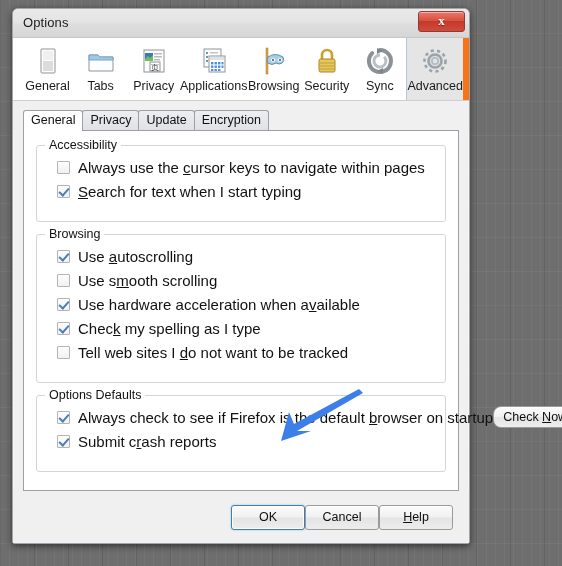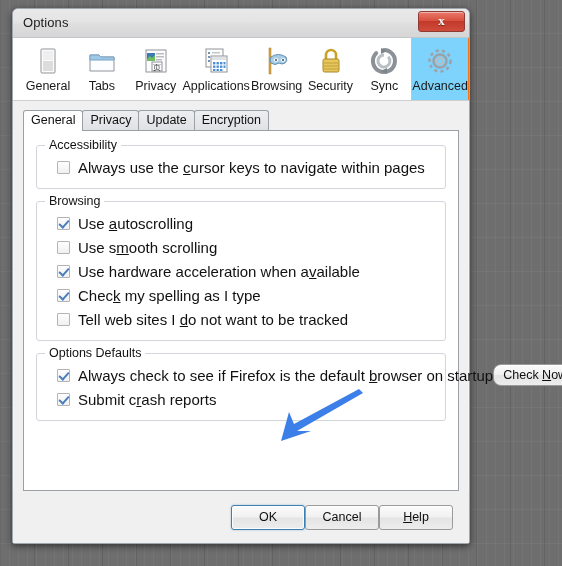--- a/index.html
+++ b/index.html
@@ -93,23 +93,23 @@
     width: 67px;
     display: flex;
     flex-direction: column;
     align-items: center;
     justify-content: flex-start;
     padding-top: 6px;
     cursor: pointer;
     box-sizing: border-box;
   }
   .tool-item.selected {
-    background: #7dd3fc;
+    background: #e5e5e5;
     border-left: 1px solid #b0c7e4;
-    border-right: 1px solid #f97316;
+    border-right: 6px solid #f97316;
   }
   .tool-icon {
     height: 34px;
     display: flex;
     align-items: center;
     justify-content: center;
   }
   .tool-label {
     font-size: 12.5px;
     color: #1a1a1a;
@@ -160,21 +160,21 @@
     padding: 14px 12px 0 12px;
     box-sizing: border-box;
     position: relative;
   }
 
   
   .groupbox {
     border: 1px solid #d2d6da;
     border-radius: 3px;
     margin-bottom: 12px;
-    padding: 9px 10px 9px 10px;
+    padding: 9px 10px 18px 10px;
     position: relative;
   }
   .group-title {
     position: absolute;
     top: -8px;
     left: 8px;
     background: #ffffff;
     padding: 0 4px;
     font-size: 12.5px;
     color: #111111;
@@ -420,20 +420,24 @@
       <path d="M 96 4 L 30 42 L 44 42 L 14 52 L 22 23 L 27 35 L 92 0 Z" fill="#3d7fe8"></path>
     </svg>
 
     <div id="groups-container">
         <div class="groupbox">
           <div class="group-title">Accessibility</div>
           <div class="check-row">
             <span class="checkbox"></span>
             <span class="check-label">Always use the <u>c</u>ursor keys to navigate within pages</span>
           </div>
+          <div class="check-row">
+            <span class="checkbox checked"></span>
+            <span class="check-label"><u>S</u>earch for text when I start typing</span>
+          </div>
         </div>
         <div class="groupbox">
           <div class="group-title">Browsing</div>
           <div class="check-row">
             <span class="checkbox checked"></span>
             <span class="check-label">Use <u>a</u>utoscrolling</span>
           </div>
           <div class="check-row">
             <span class="checkbox"></span>
             <span class="check-label">Use s<u>m</u>ooth scrolling</span>

